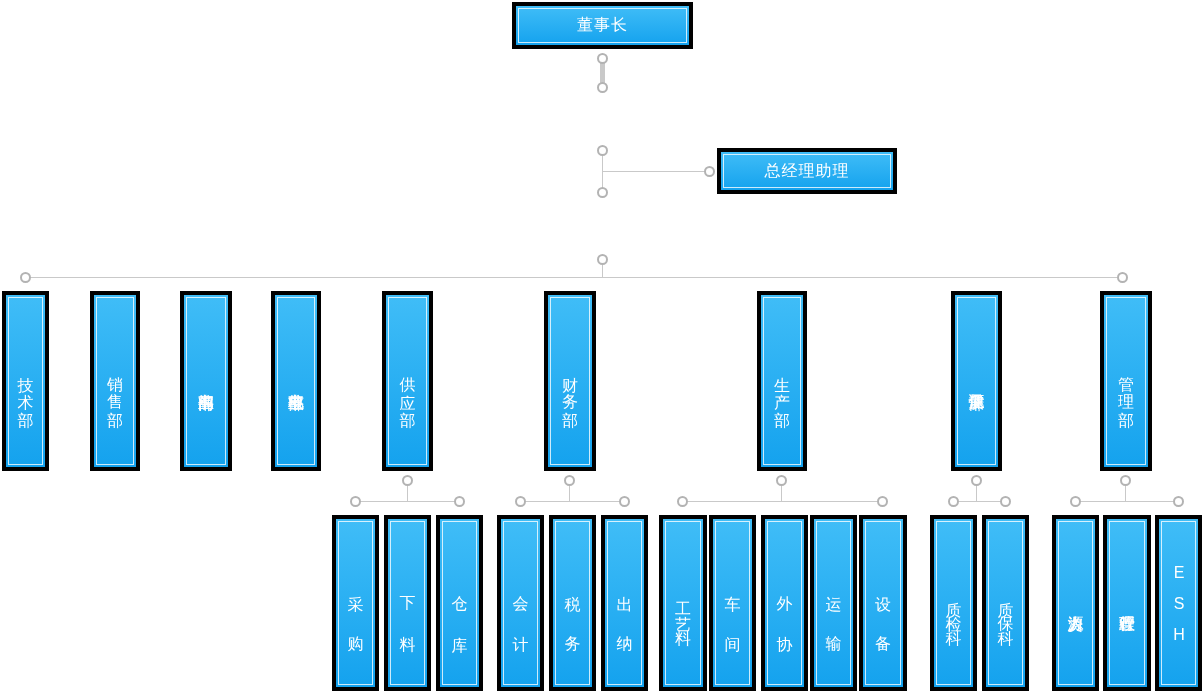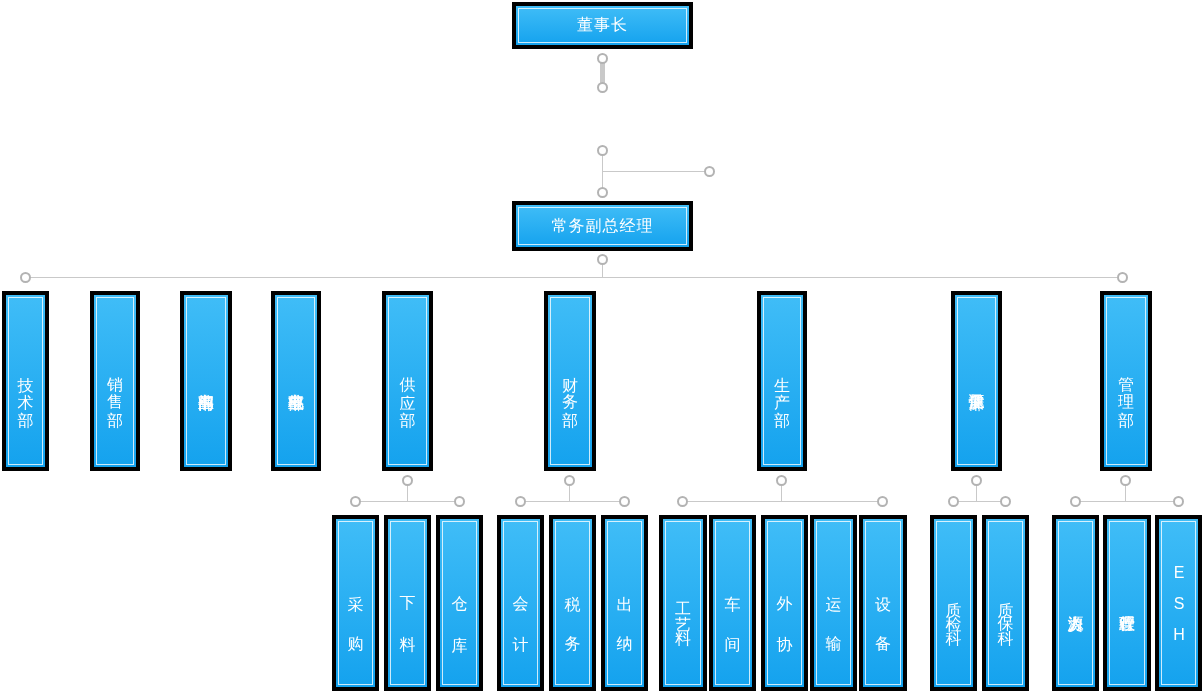--- a/index.html
+++ b/index.html
@@ -90,22 +90,22 @@
 
   <div class="dot" style="left:1120px;top:475px"></div>
   <div class="cline" style="left:1125px;top:480px;width:1px;height:22px"></div>
   <div class="cline" style="left:1075px;top:501px;width:104px;height:1px"></div>
   <div class="dot" style="left:1070px;top:496px"></div>
   <div class="dot" style="left:1173px;top:496px"></div>
 
   <div class="node" style="left:512px;top:2px;width:181px;height:47px">
     <span class="htext">董事长</span>
   </div>
-  <div class="node" style="left:512px;top:201px;width:181px;height:50px">
-    <span class="htext">常务副总经理</span>
+  <div class="node" style="left:717px;top:148px;width:180px;height:46px">
+    <span class="htext">总经理助理</span>
   </div>
 
   <div class="node" style="left:2px;top:291px;width:47px;height:180px">
     <span class="vtext g2">技术部</span>
   </div>
   <div class="node" style="left:90px;top:291px;width:50px;height:180px">
     <span class="vtext g2">销售部</span>
   </div>
   <div class="node" style="left:180px;top:291px;width:52px;height:180px">
     <span class="vtext g0">阀门事业部</span>

